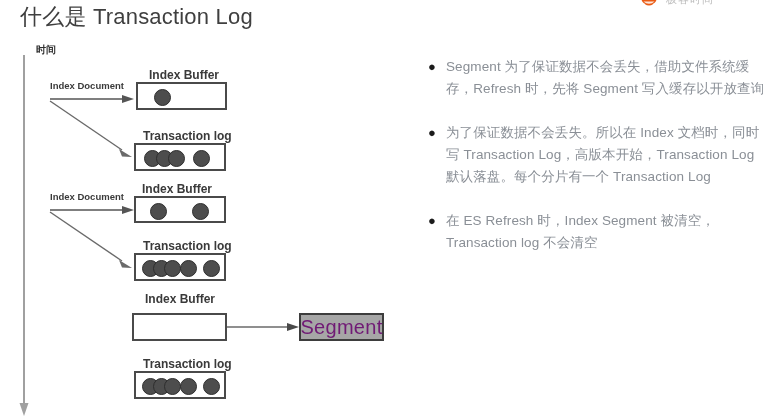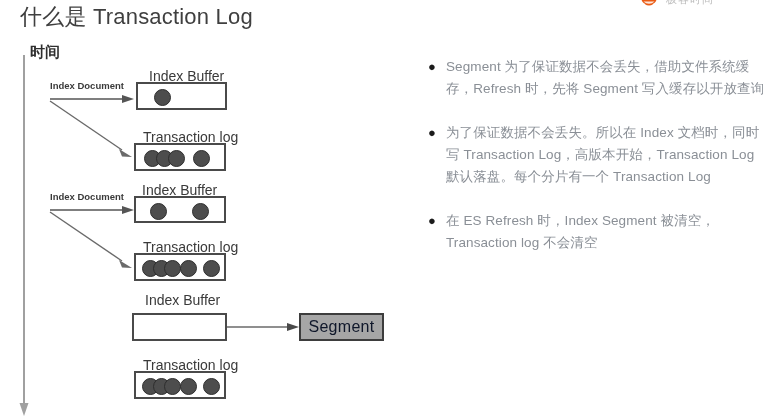--- a/index.html
+++ b/index.html
@@ -40,58 +40,58 @@
   .brand-text {
     font-size: 11px;
     color: #bdbdbd;
     white-space: nowrap;
     letter-spacing: 1px;
   }
 
   
   .timeline-label {
     position: absolute;
-    left: 18px; top: 43px;
-    font-size: 15px;
+    left: 24px; top: 43px;
+    font-size: 10px;
     color: #2f2f2f;
     font-weight: 700;
     white-space: nowrap;
   }
   .timeline-axis {
     position: absolute;
     left: 2px; top: 55px;
     width: 22px; height: 362px;
   }
 
   
   .diagram { position: absolute; left: 0; top: 0; width: 400px; height: 419px; }
 
   .dg-label {
     position: absolute;
-    font-size: 14px;
-    font-weight: 400;
+    font-size: 12px;
+    font-weight: 700;
     color: #3a3a3a;
     white-space: nowrap;
   }
   .dg-box {
     position: absolute;
     background: #ffffff;
     border: 2px solid #4a4a4a;
     box-sizing: border-box;
   }
   .dg-box.segment-box {
     background: #a6a6a6;
     border: 2px solid #3d3d3d;
     display: flex;
     align-items: center;
     justify-content: center;
   }
   .segment-text {
-    font-size: 16px;
-    color: #0f172a;
+    font-size: 20px;
+    color: #701a75;
     font-weight: 400;
     letter-spacing: 0.3px;
   }
   .dot {
     position: absolute;
     border-radius: 50%;
     background: #4d4d4d;
     border: 1px solid #2e2e2e;
     box-sizing: border-box;
   }

